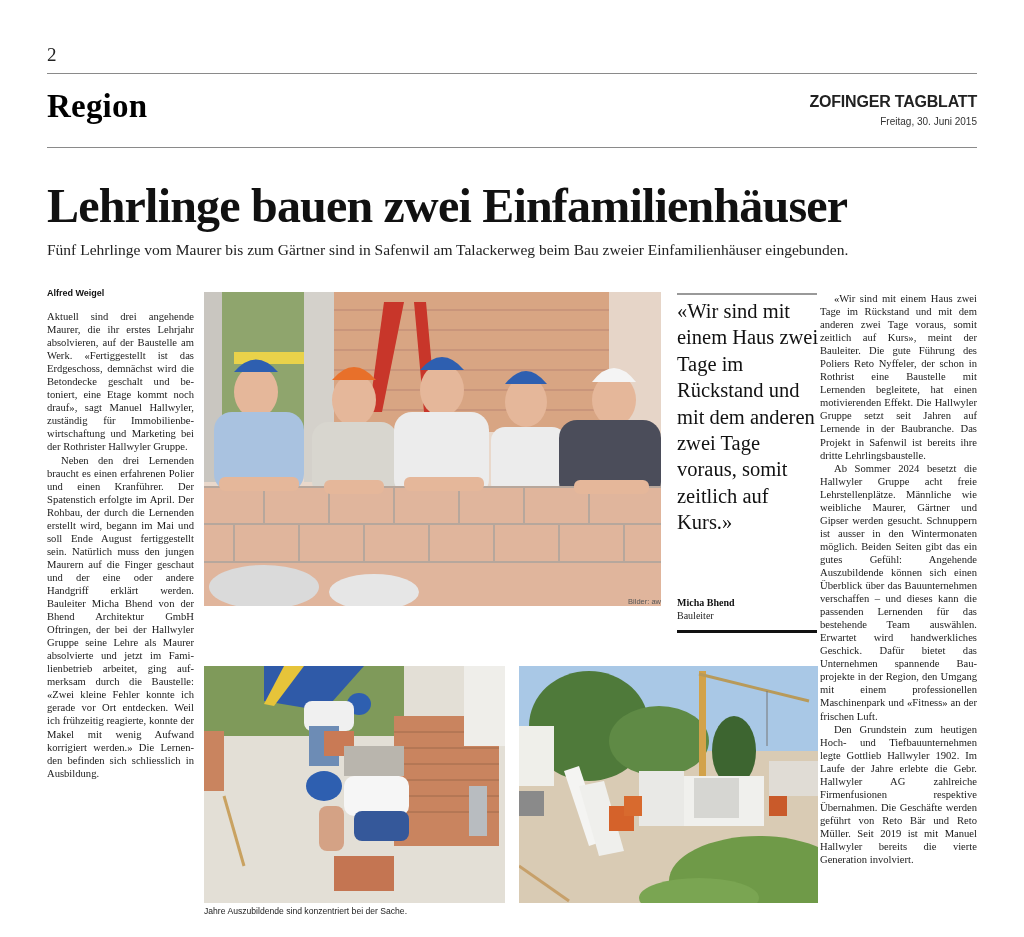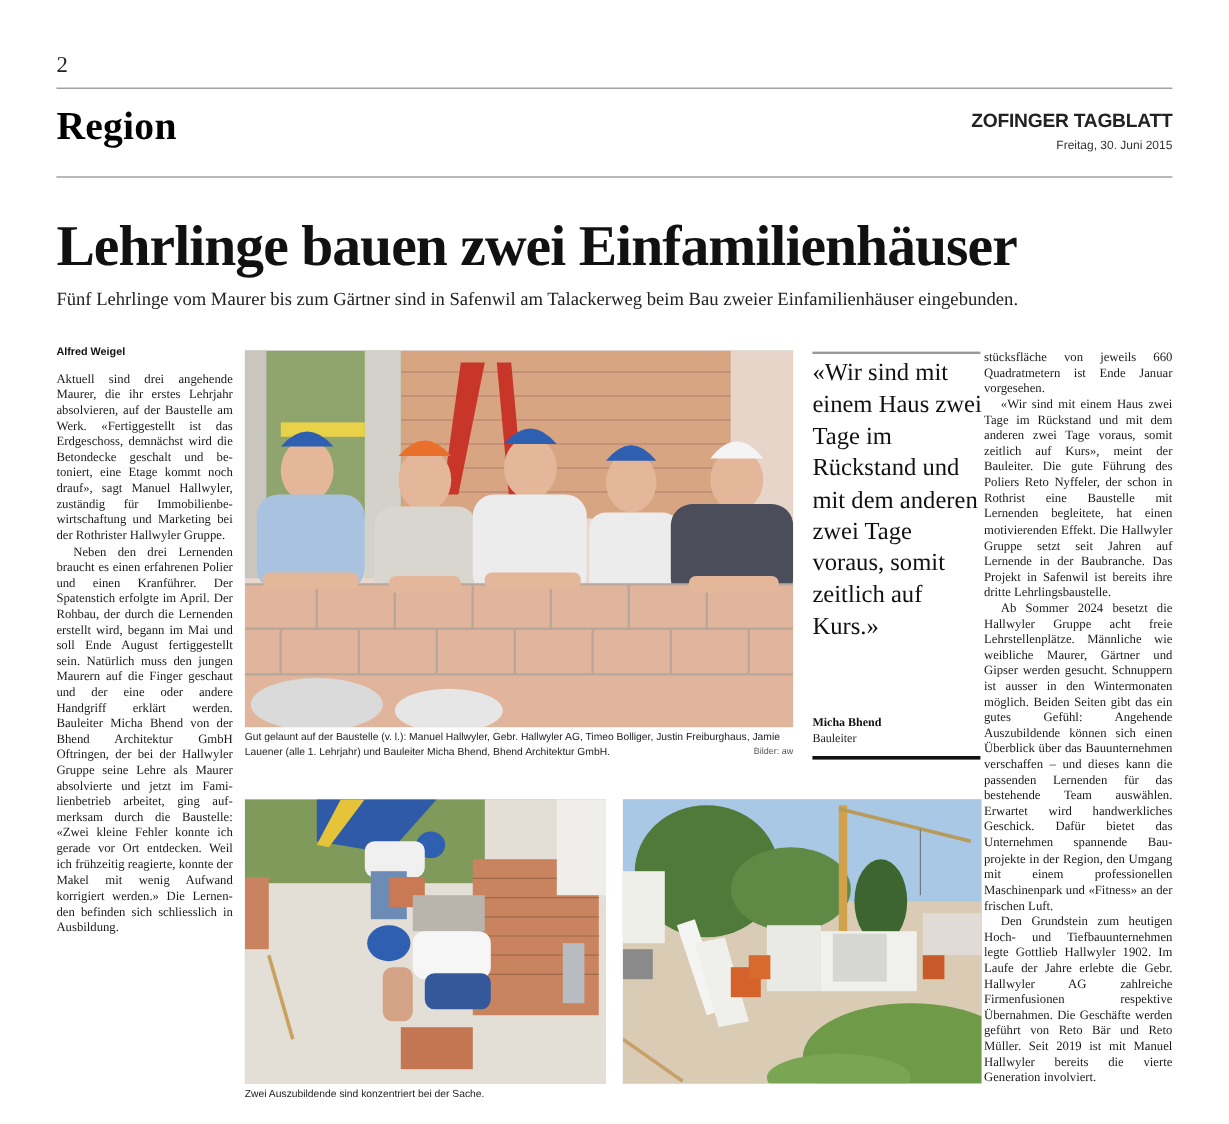--- a/index.html
+++ b/index.html
@@ -138,35 +138,33 @@
     <rect x="15" y="185" width="80" height="14" rx="6" fill="#e5b79a"></rect>
     <rect x="120" y="188" width="60" height="14" rx="6" fill="#e5b79a"></rect>
     <rect x="200" y="185" width="80" height="14" rx="6" fill="#e5b79a"></rect>
     <rect x="370" y="188" width="75" height="14" rx="6" fill="#e5b79a"></rect>
 
     <ellipse cx="60" cy="295" rx="55" ry="22" fill="#dadada"></ellipse>
     <ellipse cx="170" cy="300" rx="45" ry="18" fill="#e6e6e6"></ellipse>
   </svg>
 </div>
 <div class="abs caption caption-main">
-  <span>Gut gelaunt auf der Baustelle (v. l.): Manuel Hallwyler, Gebr. Hallwyler AG, Timeo Bolliger, Justin Freiburg­haus, Jamie Lauener (alle 1. Lehrjahr) und Bauleiter Micha Bhend, Bhend Architektur GmbH.</span>
   <span class="credit">Bilder: aw</span>
 </div>
 
 <div class="abs quote-rule-top"></div>
 <blockquote class="abs pull-quote">«Wir sind mit einem Haus zwei Tage im Rückstand und mit dem anderen zwei Tage voraus, somit zeitlich auf Kurs.»</blockquote>
 <div class="abs quote-author">
   <div class="name">Micha Bhend</div>
   <div class="role">Bauleiter</div>
 </div>
 <div class="abs quote-rule-bottom"></div>
 
 <div class="abs col-right">
   <div class="body-text">
-    <p>stücksfläche von jeweils 660 Quadratmetern ist Ende Januar vorgesehen.</p>
     <p class="indent">«Wir sind mit einem Haus zwei Tage im Rückstand und mit dem anderen zwei Tage voraus, somit zeitlich auf Kurs», meint der Bauleiter. Die gute Führung des Poliers Reto Nyffeler, der schon in Rothrist eine Baustelle mit Lernenden begleitete, hat einen motivierenden Effekt. Die Hallwyler Gruppe setzt seit Jah­ren auf Lernende in der Bau­branche. Das Projekt in Safenwil ist bereits ihre dritte Lehrlings­baustelle.</p>
     <p class="indent">Ab Sommer 2024 besetzt die Hallwyler Gruppe acht freie Lehrstellenplätze. Männliche wie weibliche Maurer, Gärtner und Gipser werden gesucht. Schnuppern ist ausser in den Wintermonaten möglich. Bei­den Seiten gibt das ein gutes Ge­fühl: Angehende Auszubildende können sich einen Überblick über das Bauunternehmen ver­schaffen – und dieses kann die passenden Lernenden für das bestehende Team auswählen. Erwartet wird handwerkliches Geschick. Dafür bietet das Unternehmen spannende Bau­projekte in der Region, den Um­gang mit einem professionellen Maschinenpark und «Fitness» an der frischen Luft.</p>
     <p class="indent">Den Grundstein zum heuti­gen Hoch- und Tiefbauunter­nehmen legte Gottlieb Hallwy­ler 1902. Im Laufe der Jahre er­lebte die Gebr. Hallwyler AG zahlreiche Firmenfusionen res­pektive Übernahmen. Die Ge­schäfte werden geführt von Reto Bär und Reto Müller. Seit 2019 ist mit Manuel Hallwyler bereits die vierte Generation involviert.</p>
   </div>
 </div>
 
 <div class="abs photo photo-bl">
   <svg viewBox="0 0 301 237" preserveAspectRatio="none">
     <rect width="301" height="237" fill="#e3dfd6"></rect>
     <rect x="0" y="0" width="200" height="70" fill="#7f9a5a"></rect>
@@ -192,21 +190,21 @@
 
     <ellipse cx="120" cy="120" rx="18" ry="15" fill="#2e5fb0"></ellipse>
     <rect x="140" y="110" width="65" height="40" rx="10" fill="#f6f6f6"></rect>
     <rect x="150" y="145" width="55" height="30" rx="8" fill="#35589a"></rect>
     <rect x="115" y="140" width="25" height="45" rx="8" fill="#d4a285"></rect>
     <rect x="130" y="190" width="60" height="35" fill="#c47552"></rect>
     <rect x="265" y="120" width="18" height="50" fill="#b8bcc0"></rect>
     <line x1="20" y1="130" x2="40" y2="200" stroke="#c9a261" stroke-width="3"></line>
   </svg>
 </div>
-<div class="abs caption caption-bl">Zwei Auszubildende sind konzentriert bei der Sache.</div>
+<div class="abs caption caption-bl">Jahre Auszubildende sind konzentriert bei der Sache.</div>
 
 <div class="abs photo photo-br">
   <svg viewBox="0 0 299 237" preserveAspectRatio="none">
     <rect width="299" height="237" fill="#a9c8e6"></rect>
     <rect x="0" y="85" width="299" height="152" fill="#d9cbb4"></rect>
     <ellipse cx="70" cy="60" rx="60" ry="55" fill="#4f7a3a"></ellipse>
     <ellipse cx="140" cy="75" rx="50" ry="35" fill="#5f8a45"></ellipse>
     <ellipse cx="215" cy="85" rx="22" ry="35" fill="#3d6530"></ellipse>
     <rect x="0" y="60" width="35" height="60" fill="#efefea"></rect>
     <rect x="250" y="95" width="49" height="35" fill="#e0dcd5"></rect>

